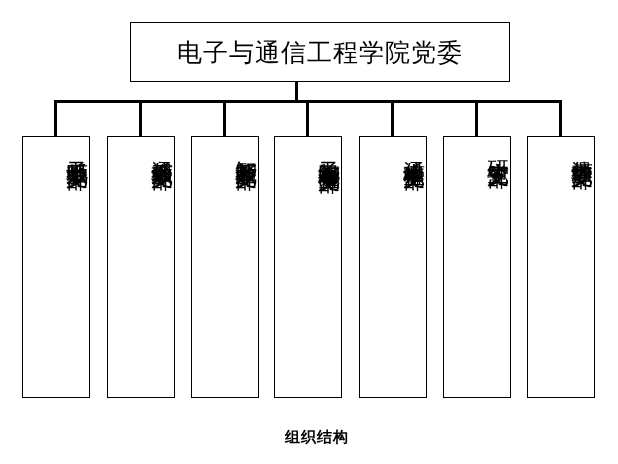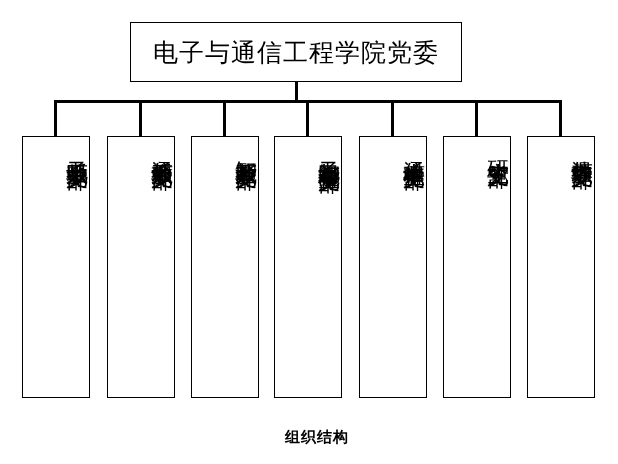--- a/index.html
+++ b/index.html
@@ -21,21 +21,21 @@
   
   .node-box {
     position: absolute;
     box-sizing: border-box;
     border: 1.5px solid #000000;
     background: #ffffff;
   }
   .root-box {
     left: 130px;
     top: 22px;
-    width: 332px;
+    width: 380px;
     height: 60px;
     display: flex;
     align-items: center;
     justify-content: center;
   }
   .root-label {
     font-family: "DejaVu Serif", "Liberation Serif", serif;
     font-size: 25px;
     line-height: 1;
     letter-spacing: 1px;

